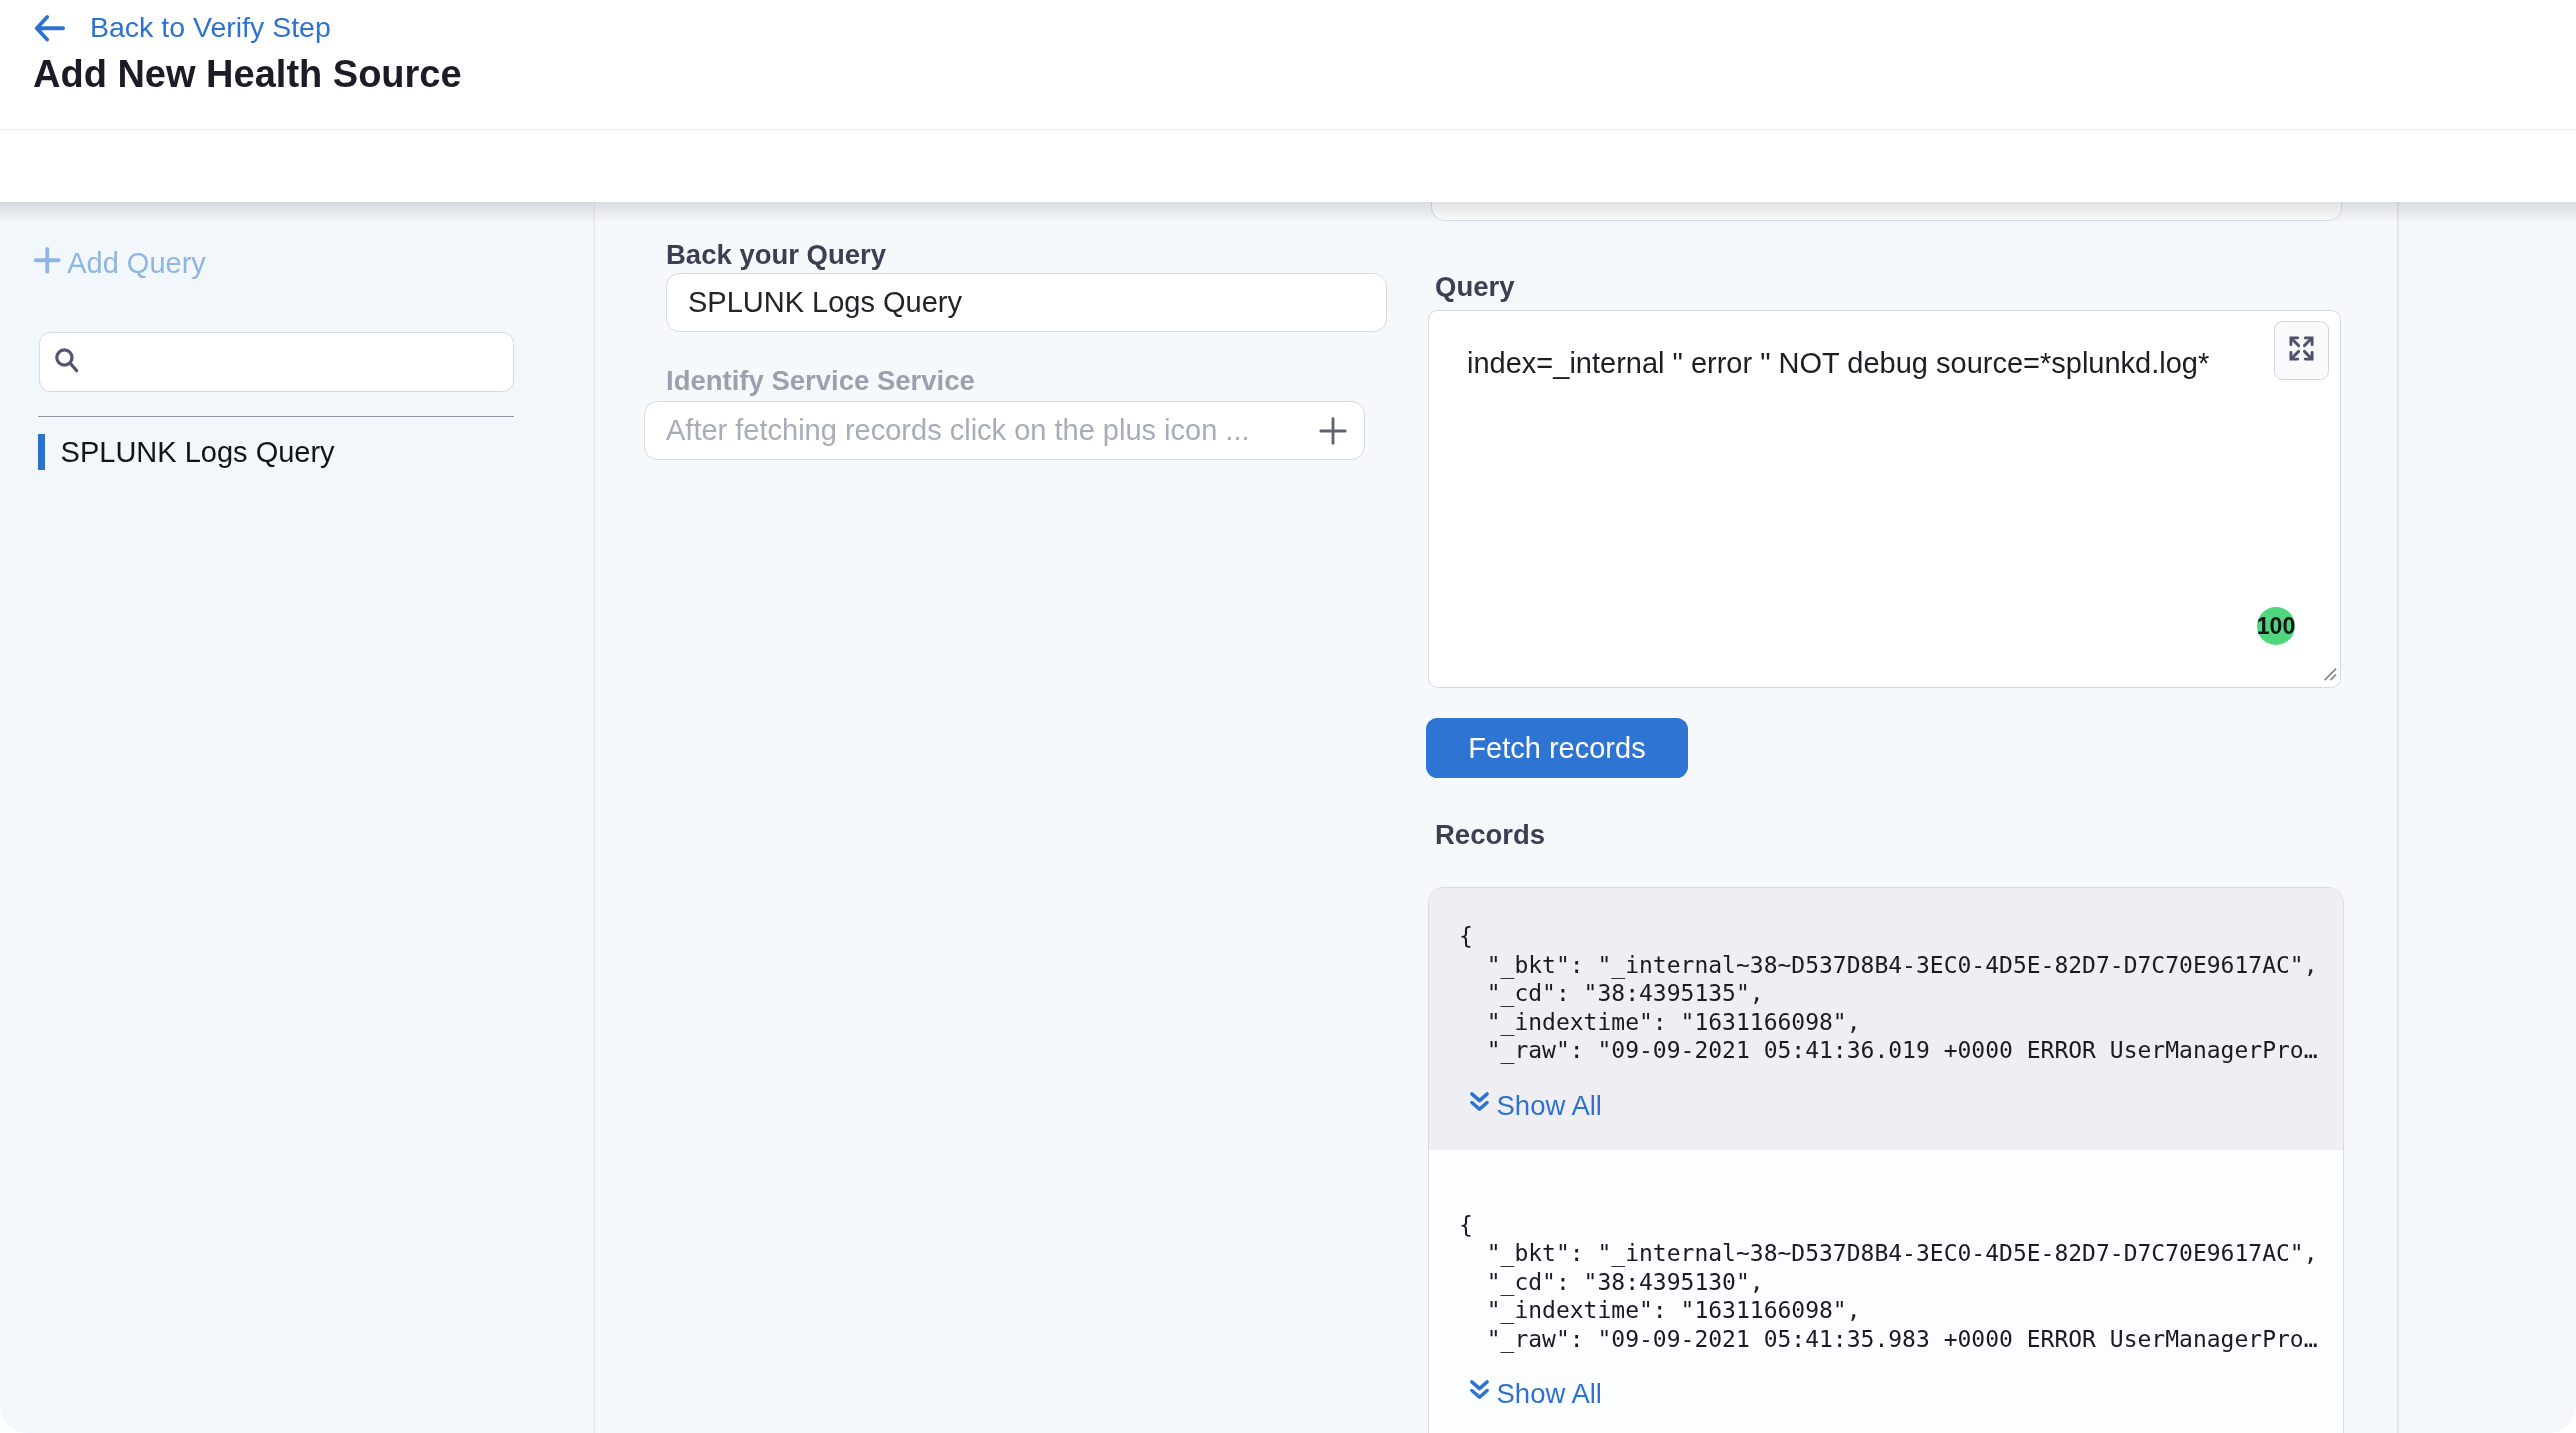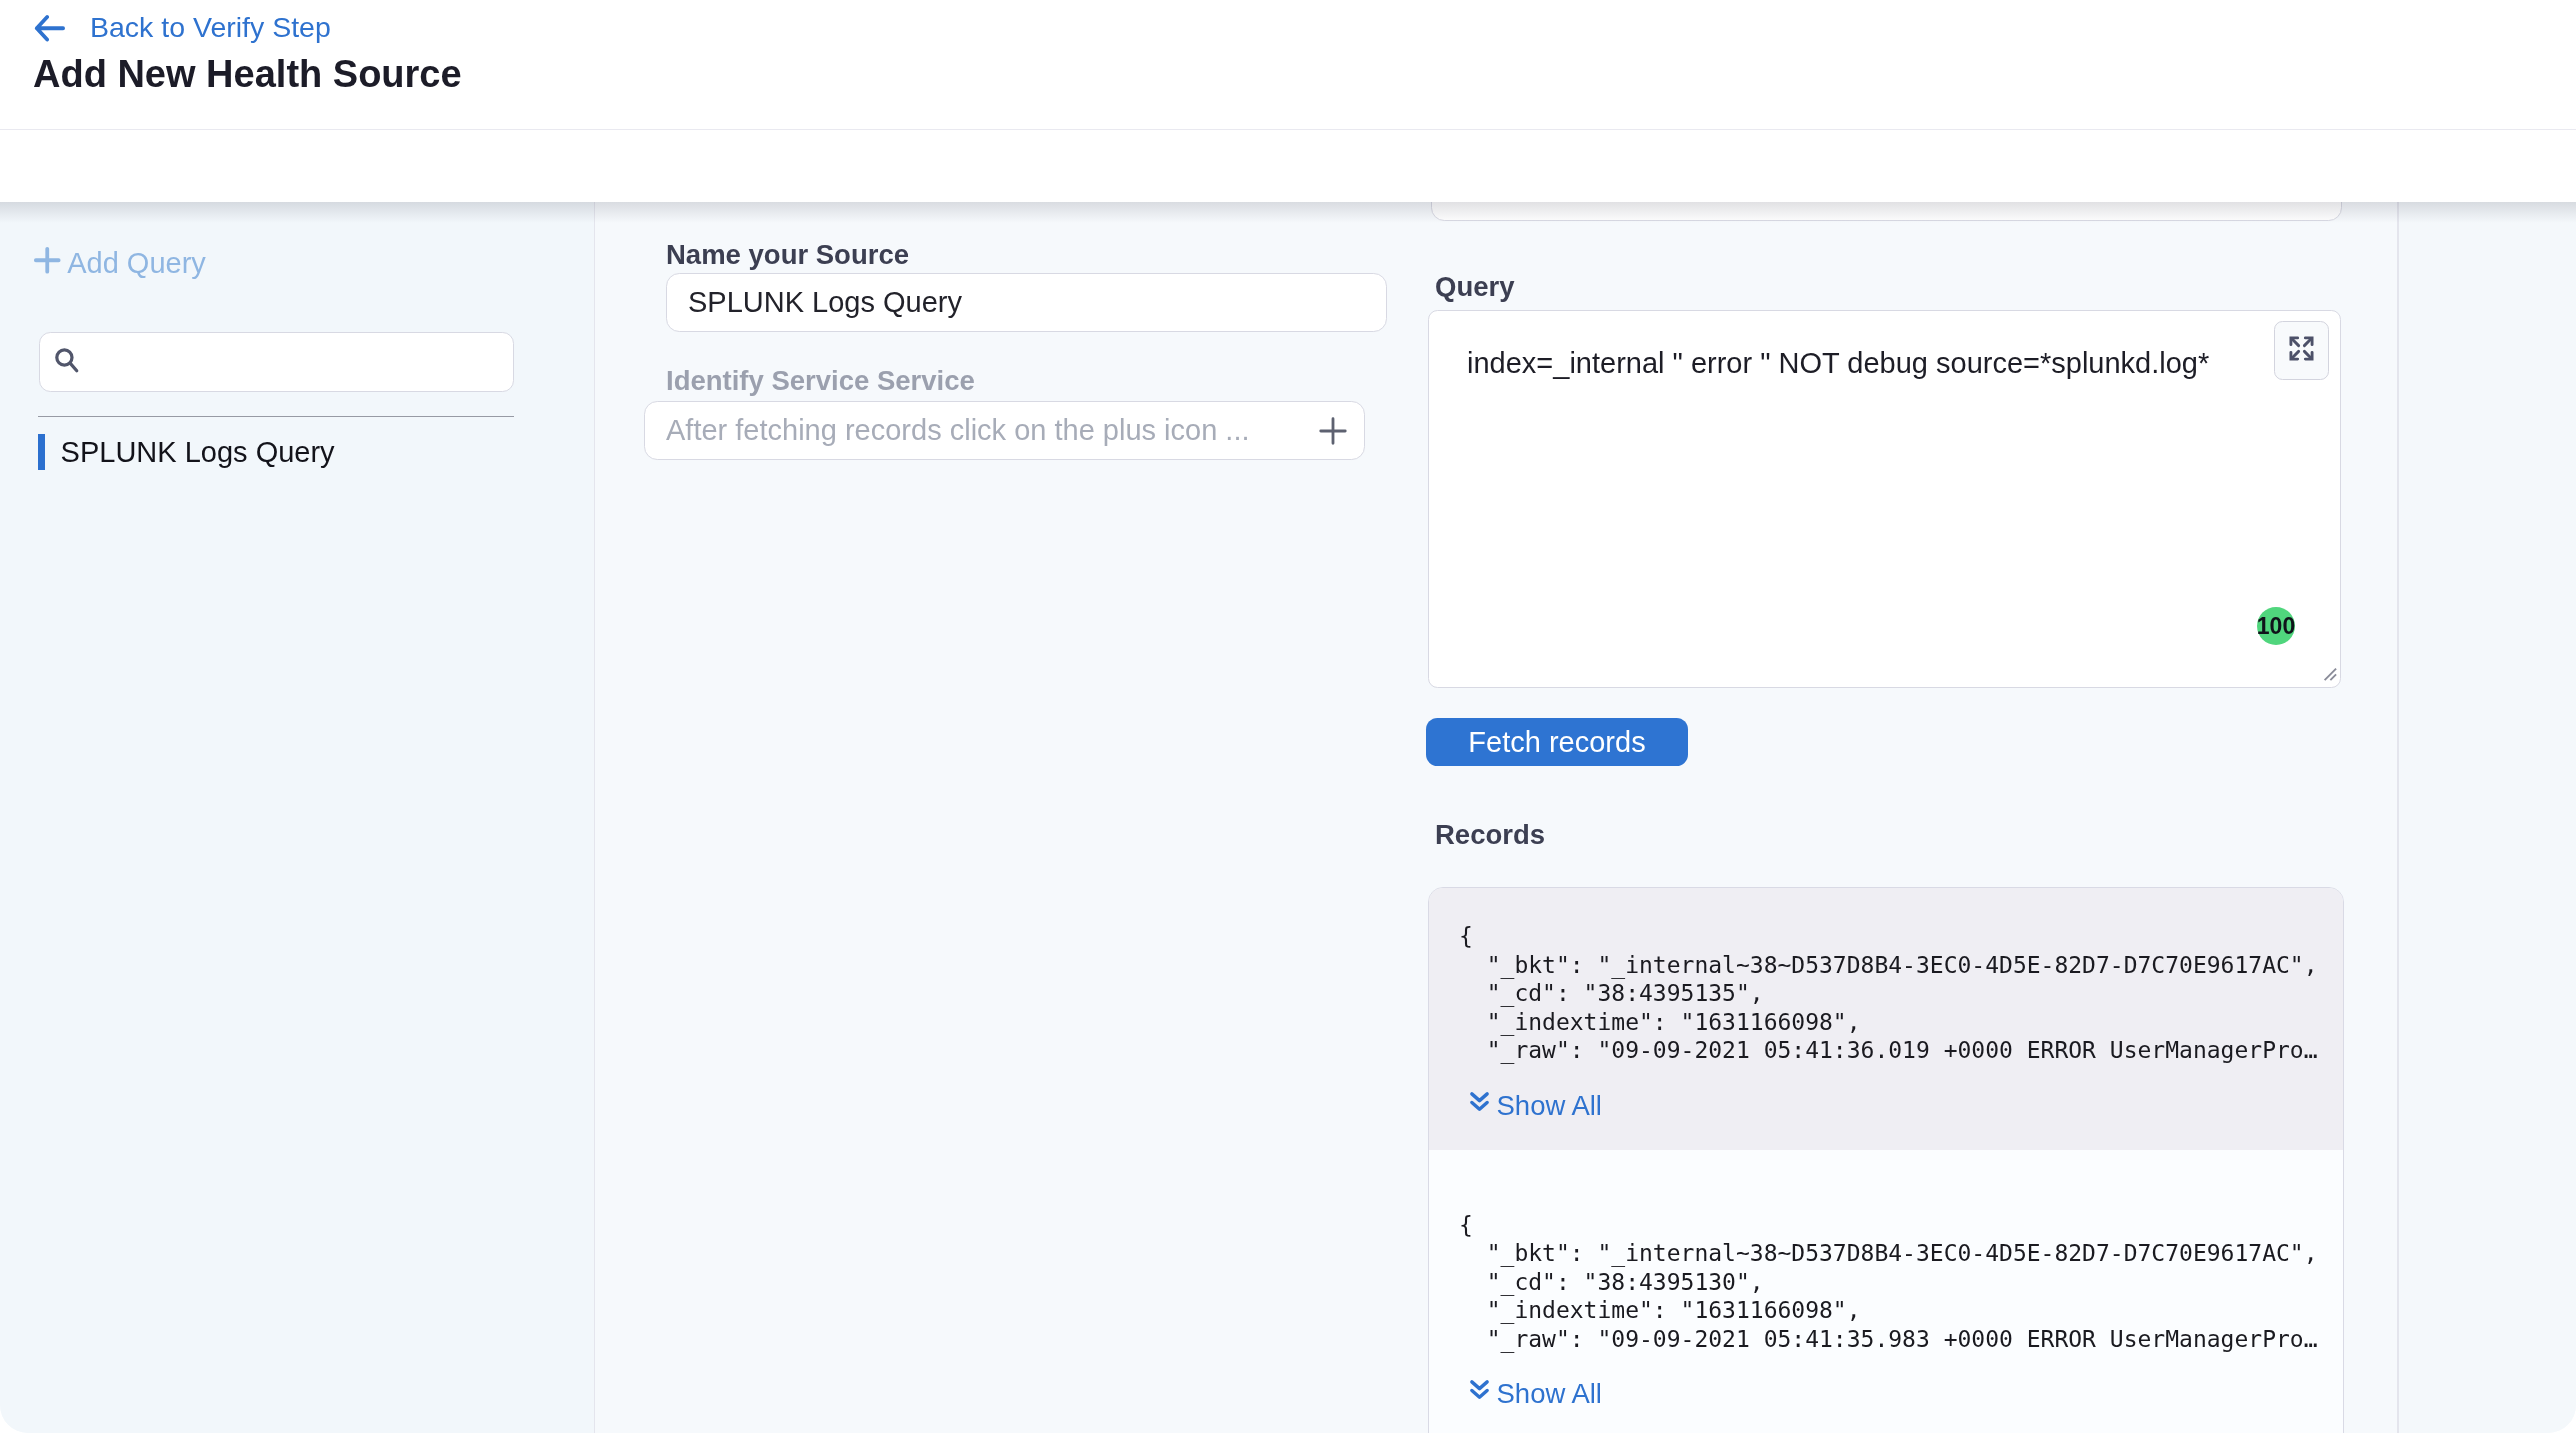--- a/index.html
+++ b/index.html
@@ -64,21 +64,21 @@
   .query-text{position:absolute;left:38px;top:33px;right:104px;font-size:29px;color:#1d1d26;
               line-height:38px;white-space:pre-wrap;}
   .expand-btn{position:absolute;right:11.4px;top:9.5px;width:55px;height:59px;background:#f8fafc;
               border:1.9px solid #d3d4de;border-radius:8.5px;box-sizing:border-box;
               display:flex;align-items:center;justify-content:center;cursor:pointer;}
   .count-badge{position:absolute;right:45px;bottom:42px;width:38px;height:38px;border-radius:50%;
               background:#50d67d;display:flex;align-items:center;justify-content:center;
               font-size:23px;font-weight:700;color:#10131a;}
   .resize-handle{position:absolute;right:1.9px;bottom:1.9px;cursor:nwse-resize;}
 
-  .fetch-btn{position:absolute;left:1426px;top:516px;width:262px;height:48px;background:#2e74d2;
+  .fetch-btn{position:absolute;left:1426px;top:516px;width:262px;height:60px;background:#2e74d2;
               border:none;border-radius:11.4px;color:#fff;font-size:29px;font-weight:500;
               font-family:inherit;cursor:pointer;}
   .records-label{position:absolute;left:1435px;top:617px;font-size:27.5px;font-weight:600;color:#3c3f52;}
 
   .records-container{position:absolute;left:1428px;top:685px;width:916px;height:607px;
               background:#fbfdff;border:1.9px solid #d9dae5;border-radius:15px;
               box-sizing:border-box;overflow:hidden;}
   .record-card{padding:34px 28.5px 17px 30px;box-sizing:border-box;}
   .record-card.odd{background:#efeef3;}
   .record-card.even{background:transparent;padding-top:61px;}
@@ -131,21 +131,21 @@
         </span>
         <input type="text" value="" style="">
       </div>
       <div class="side-divider"></div>
       <div class="query-item">
         <span class="sel-bar"></span>
         <span class="qi-label">SPLUNK Logs Query</span>
       </div>
     </div>
 
-    <div class="form-label" style="left:666px;top:37px;">Name your Source</div>
+    <div class="form-label" style="left:666px;top:37px;">Back your Query</div>
     <div class="text-input" style="left:666px;top:71px;width:721px;">
       <input type="text" value="SPLUNK Logs Query" style="">
     </div>
 
     <div class="form-label grey" style="left:666px;top:163px;">Identify Service Service</div>
     <div class="text-input" style="left:644px;top:199px;width:721px;">
       <input type="text" placeholder="After fetching records click on the plus icon ..." style="">
       <span class="plus-btn">
         <svg width="32" height="32" viewBox="0 0 34 34">
           <path d="M17 4 V30 M4 17 H30" fill="none" stroke="#5d6170" stroke-width="3" stroke-linecap="round"></path>

